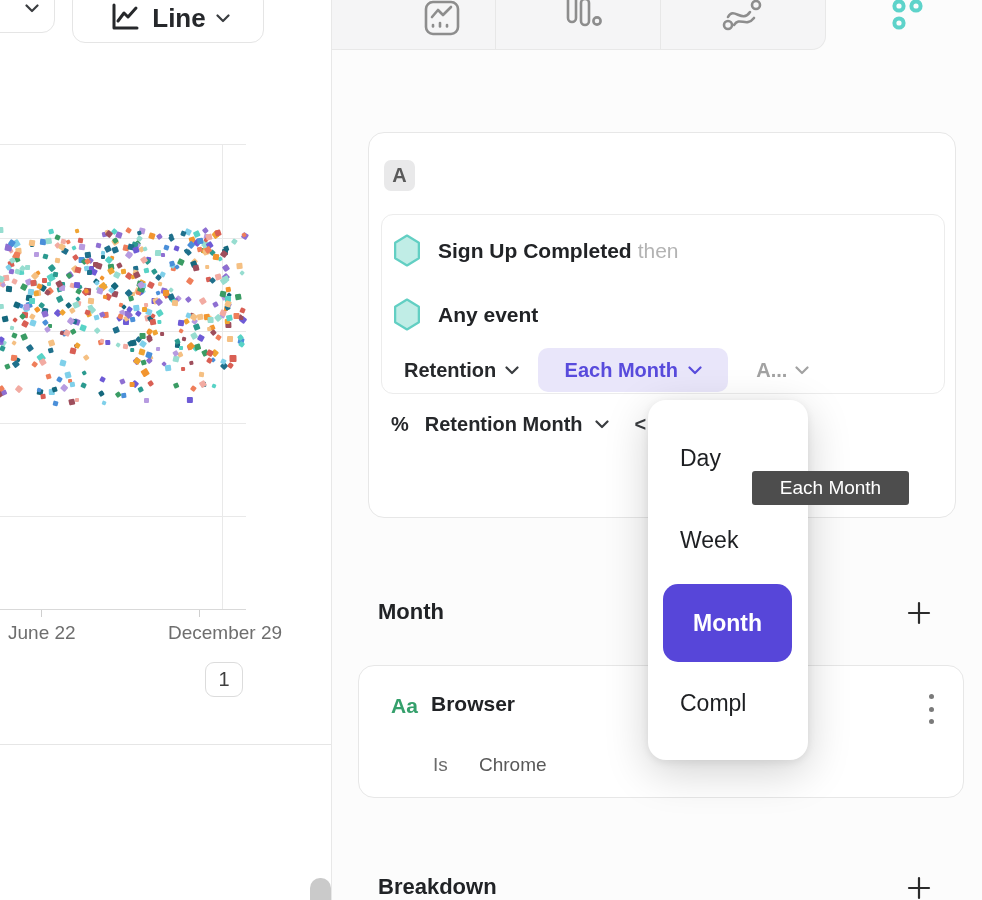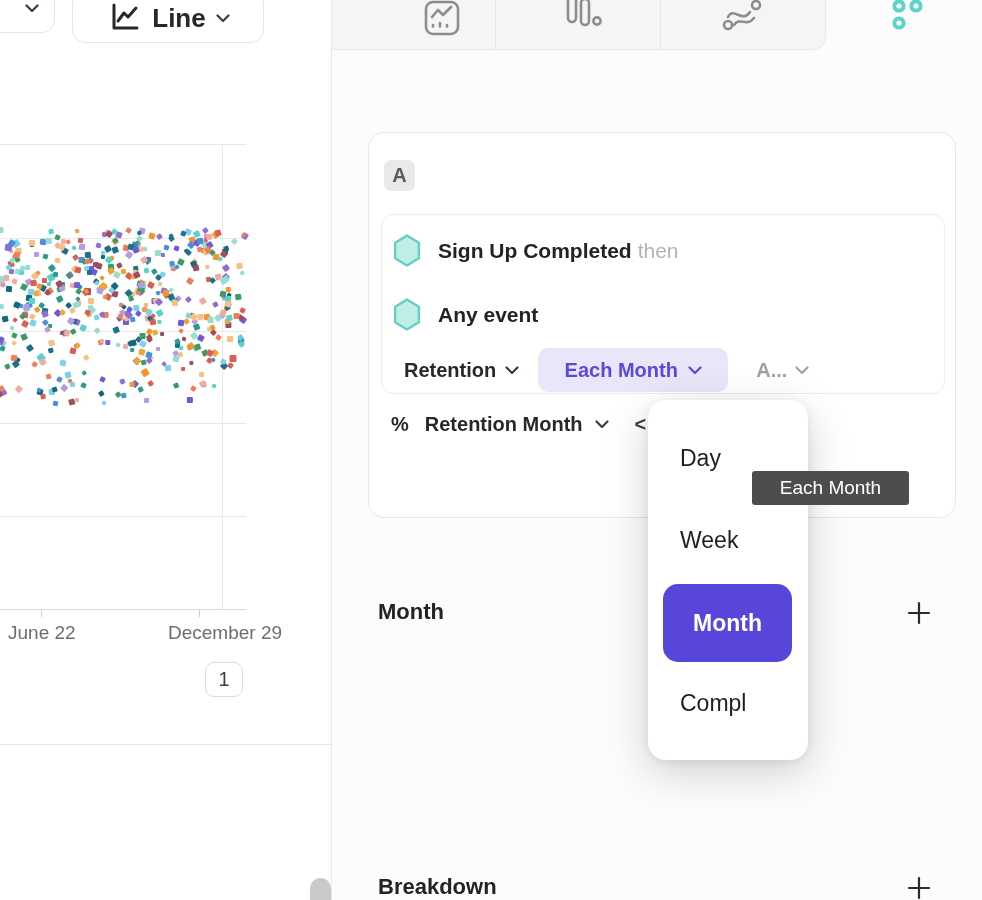--- a/index.html
+++ b/index.html
@@ -686,20 +686,31 @@
       </div>
 
     </div>
 
     <div class="section-head" style="left:46px;top:599px;">Month</div>
     <svg class="plus-icon" style="left:574px;top:600px;" viewBox="0 0 26 26">
       <line x1="13" y1="3" x2="13" y2="23"></line>
         <line x1="3" y1="13" x2="23" y2="13"></line>
     </svg>
 
+    <div class="card" id="filter-card">
+      <div id="prop-type">Aa</div>
+      <div id="prop-name">Browser</div>
+      <div id="prop-op">Is</div>
+      <div id="prop-val">Chrome</div>
+      <div class="kebab">
+        <span></span>
+          <span></span>
+          <span></span>
+      </div>
+    </div>
 
     <div class="section-head" style="left:46px;top:874px;">Breakdown</div>
     <svg class="plus-icon" style="left:574px;top:875px;" viewBox="0 0 26 26">
       <line x1="13" y1="3" x2="13" y2="23"></line>
         <line x1="3" y1="13" x2="23" y2="13"></line>
     </svg>
   </div>
 
   <div id="interval-menu">
     <div class="menu-item" style="top:45px;">Day</div>

